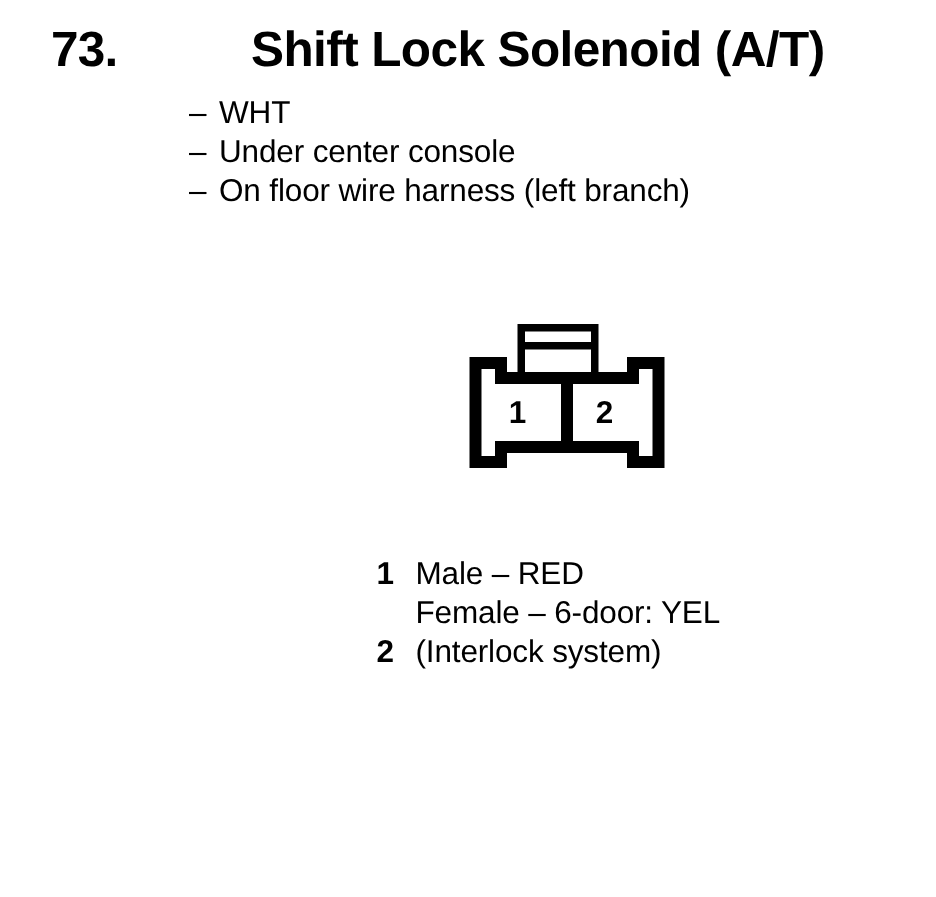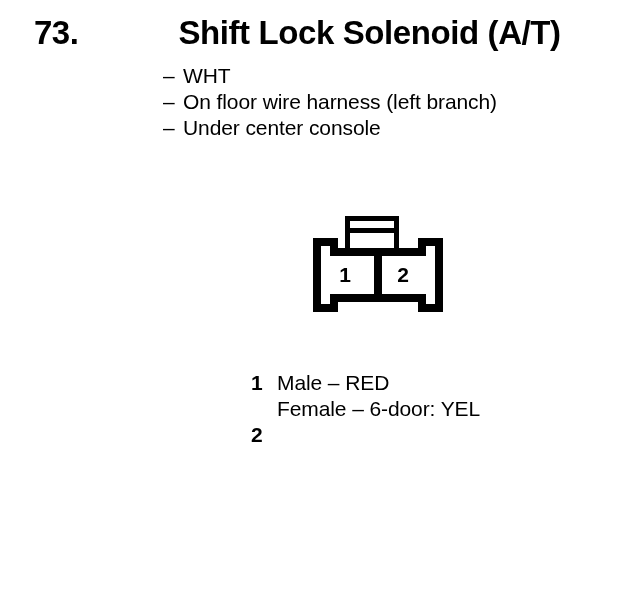--- a/index.html
+++ b/index.html
@@ -25,49 +25,47 @@
   }
 
   
   .header {
     position: absolute;
     left: 34px;
     top: 14px;
     width: 580px;
     display: flex;
     align-items: baseline;
-    gap: 40px;
   }
   .entry-number {
     font-size: 33px;
     font-weight: bold;
     letter-spacing: -0.5px;
     white-space: nowrap;
   }
   .entry-title {
     font-size: 33px;
     font-weight: bold;
     letter-spacing: -0.4px;
     white-space: nowrap;
-    margin-left: 60px;
+    margin-left: 89px;
   }
 
   
   .notes {
     position: absolute;
     left: 126px;
     top: 63px;
     width: 480px;
   }
   .note-line {
     font-size: 21px;
     line-height: 26px;
     white-space: nowrap;
     letter-spacing: -0.1px;
-    margin-left: 37px;
   }
   .note-dash {
     display: inline-block;
     width: 20px;
   }
 
   
   .connector-wrap {
     position: absolute;
     left: 308px;
@@ -125,24 +123,24 @@
   <div class="header">
     <span class="entry-number">73.</span>
     <span class="entry-title">Shift Lock Solenoid (A/T)</span>
   </div>
 
   <div class="notes">
     <div class="note-line">
       <span class="note-dash">–</span><span>WHT</span>
     </div>
     <div class="note-line">
+      <span class="note-dash">–</span><span>Under center console</span>
+    </div>
+    <div class="note-line">
       <span class="note-dash">–</span><span>On floor wire harness (left branch)</span>
-    </div>
-    <div class="note-line">
-      <span class="note-dash">–</span><span>Under center console</span>
     </div>
   </div>
 
   <div class="connector-wrap">
     <svg class="connector-svg" width="140" height="110" viewBox="0 0 140 110" xmlns="http://www.w3.org/2000/svg">
 
       <g>
         <rect x="37" y="6" width="54" height="32" fill="#000000"></rect>
         <rect x="42" y="11" width="44" height="7" fill="#ffffff"></rect>
         <rect x="42" y="23" width="44" height="15" fill="#ffffff"></rect>
@@ -192,18 +190,19 @@
       <span class="legend-pin">1</span>
       <div class="legend-lines">
         <div class="legend-line">Male – RED</div>
         <div class="legend-line">Female – 6-door: YEL</div>
       </div>
     </div>
 
     <div class="legend-group">
       <span class="legend-pin">2</span>
       <div class="legend-lines">
+        <div class="legend-line">(Interlock system)</div>
       </div>
     </div>
 
   </div>
 
 </div>
 
 </body></html>

